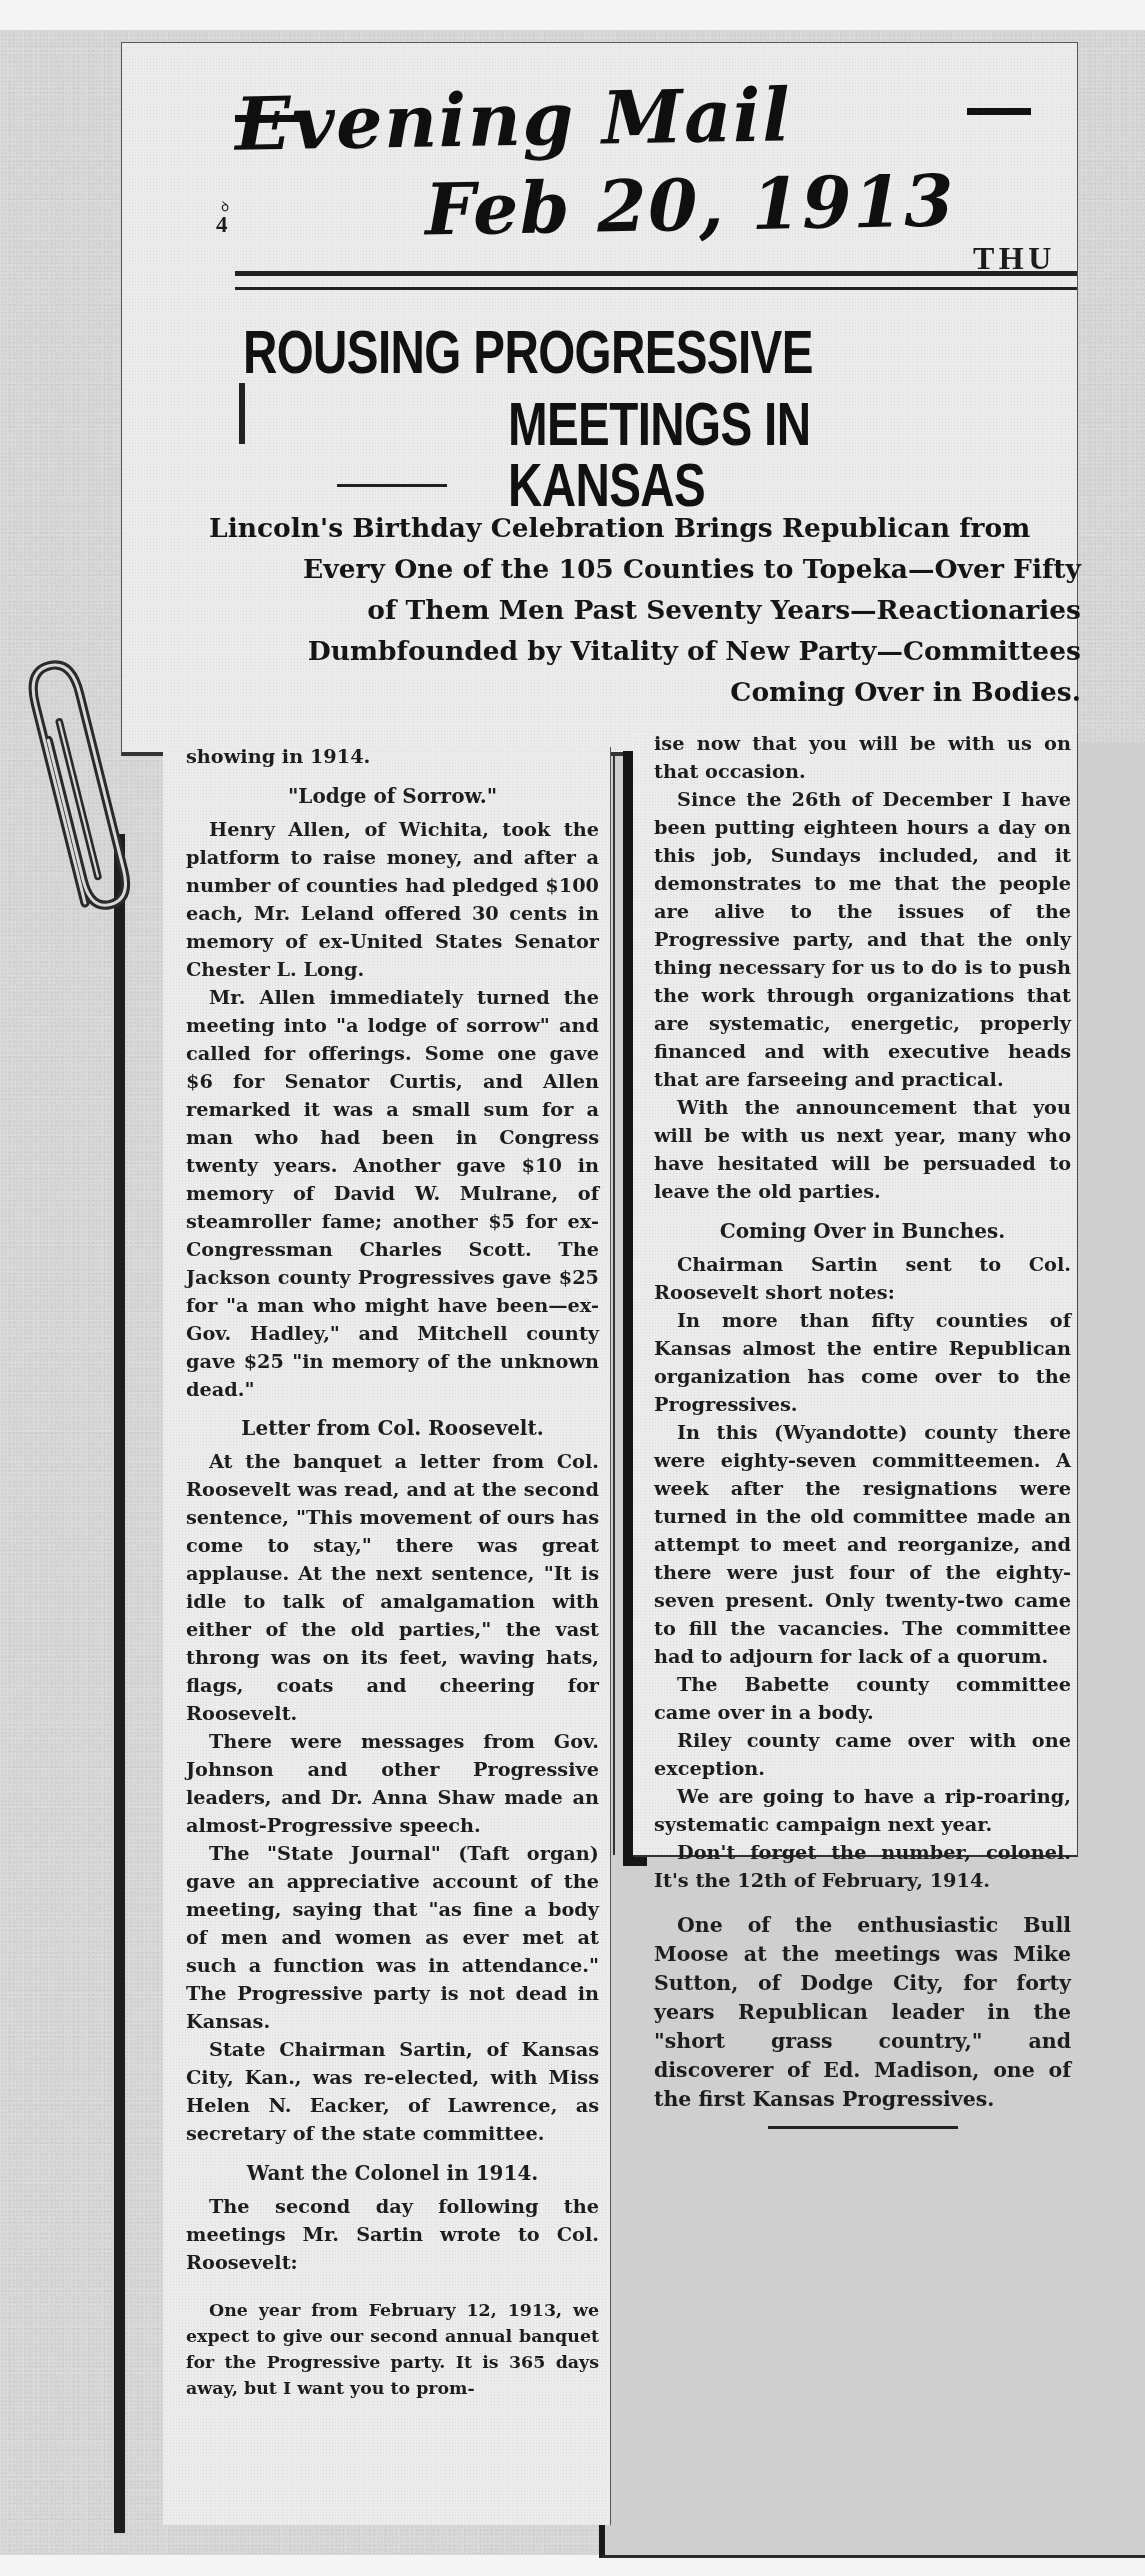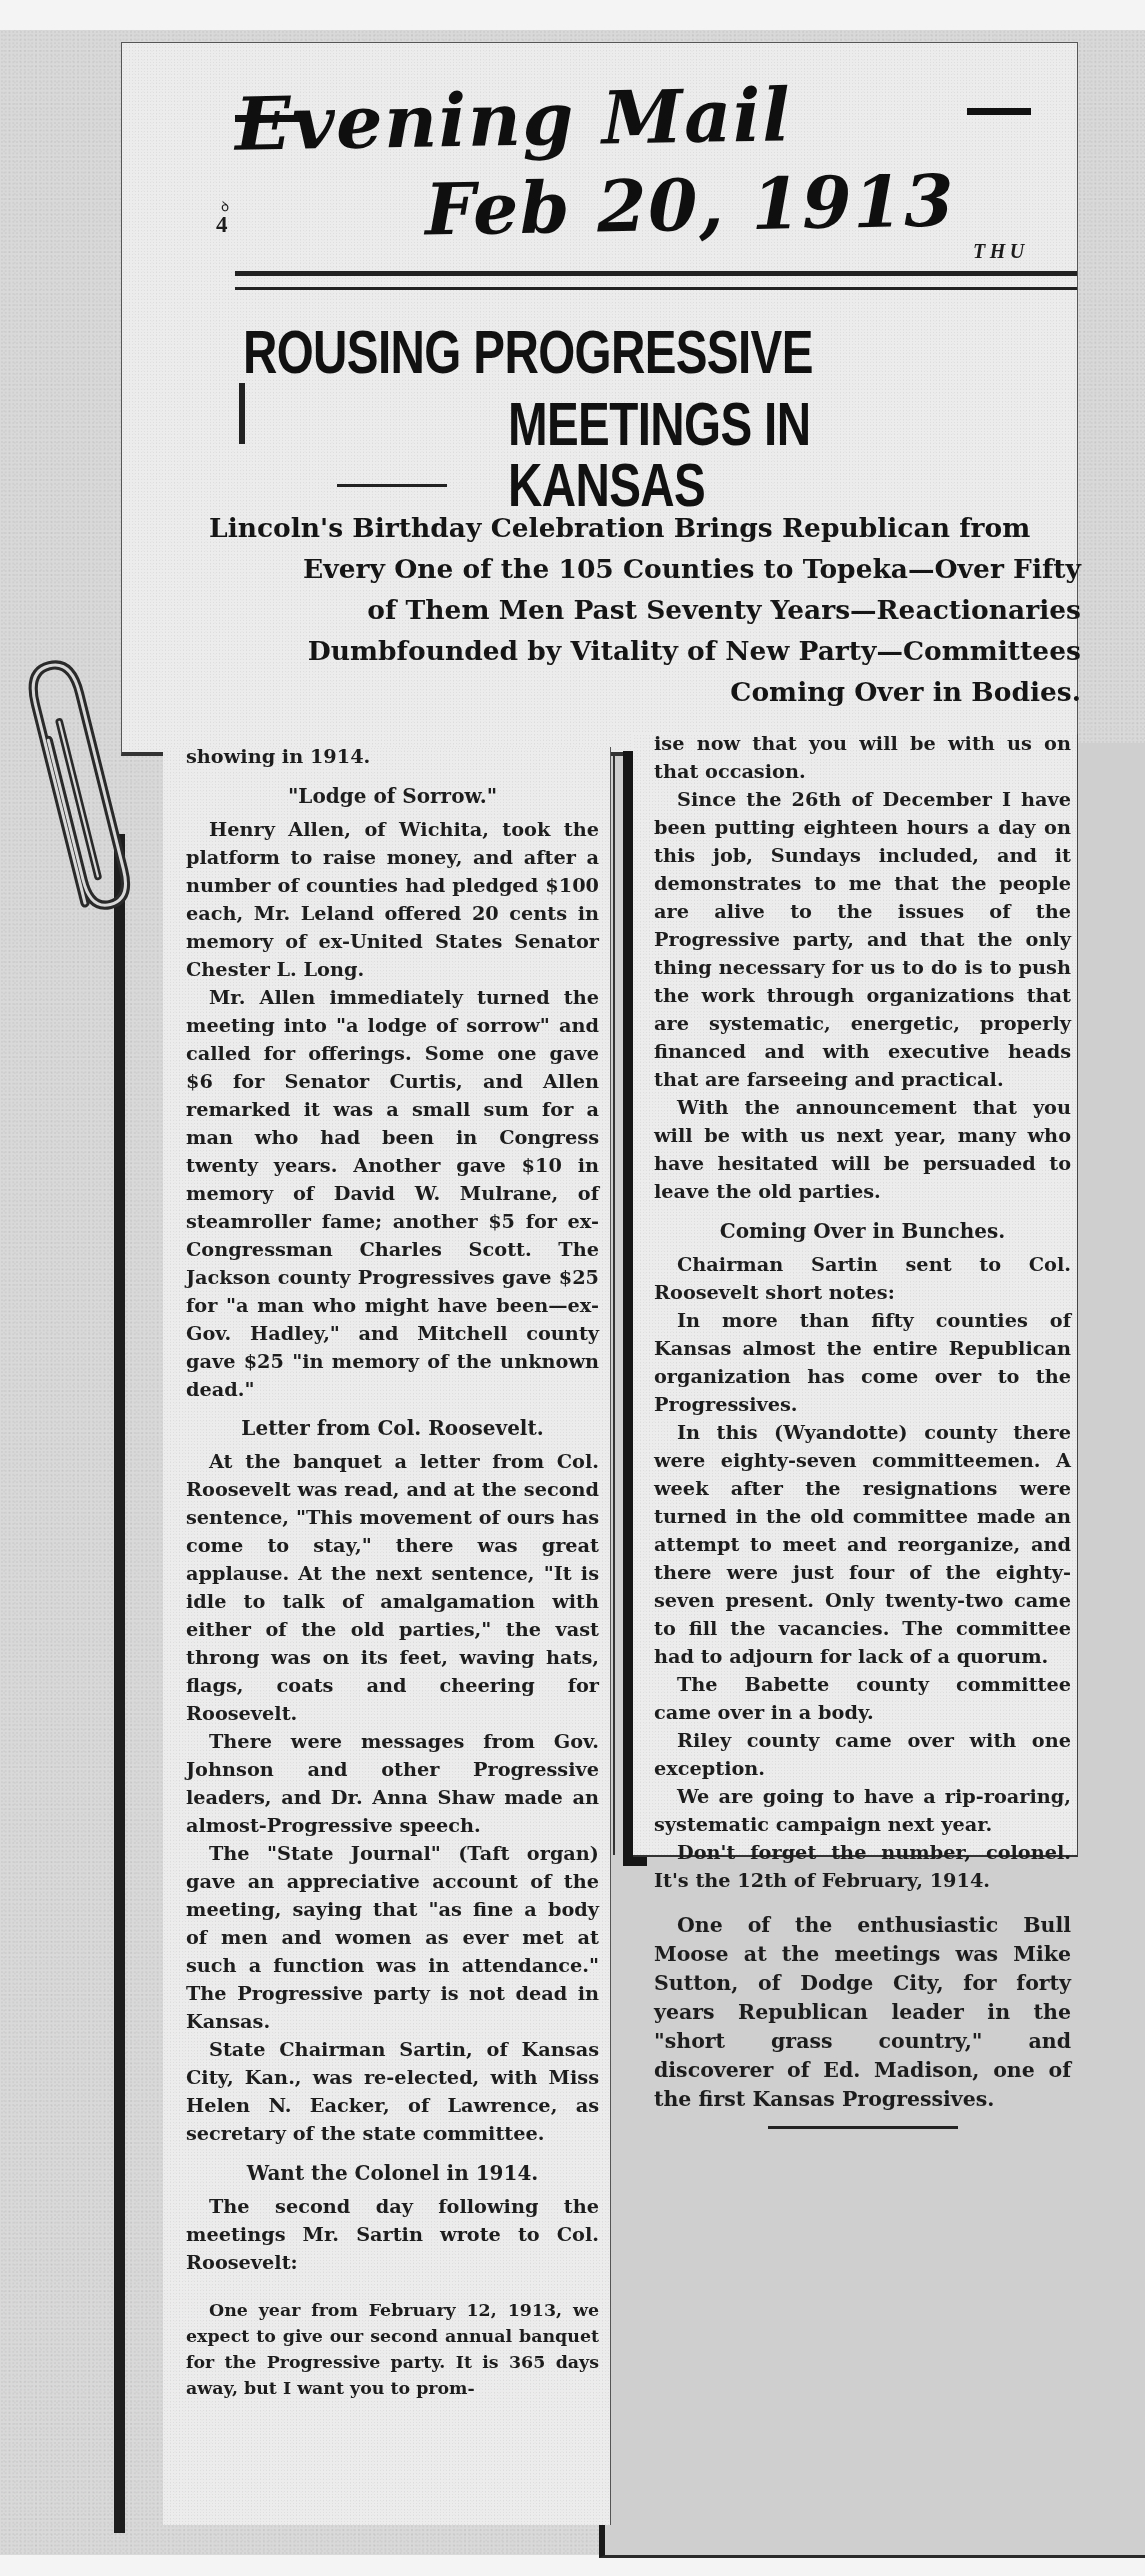--- a/index.html
+++ b/index.html
@@ -63,22 +63,22 @@
   .dash { position: absolute; height: 6.8px; background: #111; }
   .dash-l { left: 235px; top: 115px; width: 68px; }
   .dash-r { left: 967px; top: 108px; width: 64px; }
 
   .page-num {
     position: absolute; left: 216px; top: 212px; font-size: 23px; font-weight: bold;
     font-family: "Liberation Serif", serif;
   }
   .page-num-small { position: absolute; left: 221px; top: 196px; font-size: 13.6px; }
   .day-label {
-    position: absolute; left: 973px; top: 240px; font-size: 20px; font-weight: bold;
-    letter-spacing: 4.5px; font-family: "Liberation Serif", serif; font-style: italic;
+    position: absolute; left: 973px; top: 240px; font-size: 32px; font-weight: bold;
+    letter-spacing: 4.5px; font-family: "Liberation Serif", serif;
   }
   .rule { position: absolute; left: 235px; width: 842px; background: #222; }
   .rule-1 { top: 271px; height: 4.5px; }
   .rule-2 { top: 287px; height: 3px; }
 
   .headline {
     position: absolute; font-family: "Liberation Sans", sans-serif; font-weight: bold;
     font-size: 61px; line-height: 61px; letter-spacing: -0.8px; color: #111;
     transform: scaleX(0.78); transform-origin: left top;
   }
@@ -143,21 +143,21 @@
 <div class="subhead">
   <p class="first">Lincoln's Birthday Celebration Brings Republican from</p>
   <p class="rest">Every One of the 105 Counties to Topeka—Over Fifty of Them Men Past Seventy Years—Reactionaries Dumbfounded by Vitality of New Party—Committees Coming Over in Bodies.</p>
 </div>
 
 <div class="clip clip-left"></div>
 <div class="column col-left">
   <p class="noindent">showing in 1914.</p>
 
   <h3>"Lodge of Sorrow."</h3>
-  <p>Henry Allen, of Wichita, took the platform to raise money, and after a number of counties had pledged $100 each, Mr. Leland offered 20 cents in memory of ex-United States Senator Chester L. Long.</p>
+  <p>Henry Allen, of Wichita, took the platform to raise money, and after a number of counties had pledged $100 each, Mr. Leland offered 30 cents in memory of ex-United States Senator Chester L. Long.</p>
   <p>Mr. Allen immediately turned the meeting into "a lodge of sorrow" and called for offerings. Some one gave $6 for Senator Curtis, and Allen remarked it was a small sum for a man who had been in Congress twenty years. Another gave $10 in memory of David W. Mulrane, of steamroller fame; another $5 for ex-Congressman Charles Scott. The Jackson county Progressives gave $25 for "a man who might have been—ex-Gov. Hadley," and Mitchell county gave $25 "in memory of the unknown dead."</p>
 
   <h3>Letter from Col. Roosevelt.</h3>
   <p>At the banquet a letter from Col. Roosevelt was read, and at the second sentence, "This movement of ours has come to stay," there was great applause. At the next sentence, "It is idle to talk of amalgamation with either of the old parties," the vast throng was on its feet, waving hats, flags, coats and cheering for Roosevelt.</p>
   <p>There were messages from Gov. Johnson and other Progressive leaders, and Dr. Anna Shaw made an almost-Progressive speech.</p>
   <p>The "State Journal" (Taft organ) gave an appreciative account of the meeting, saying that "as fine a body of men and women as ever met at such a function was in attendance." The Progressive party is not dead in Kansas.</p>
   <p>State Chairman Sartin, of Kansas City, Kan., was re-elected, with Miss Helen N. Eacker, of Lawrence, as secretary of the state committee.</p>
 
   <h3>Want the Colonel in 1914.</h3>
   <p>The second day following the meetings Mr. Sartin wrote to Col. Roosevelt:</p>

